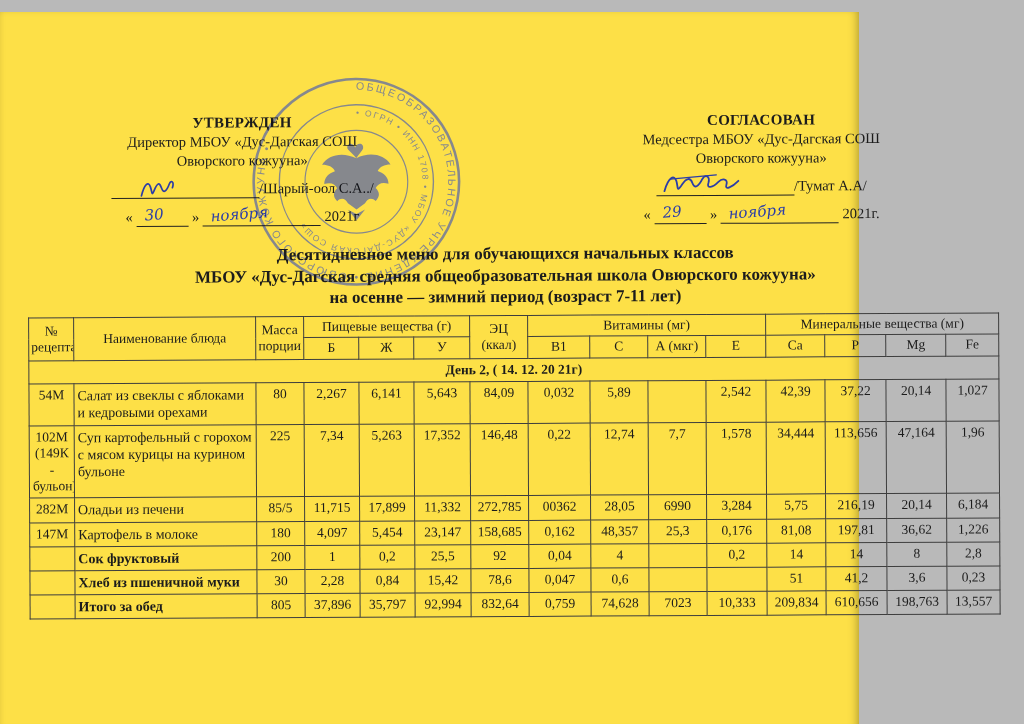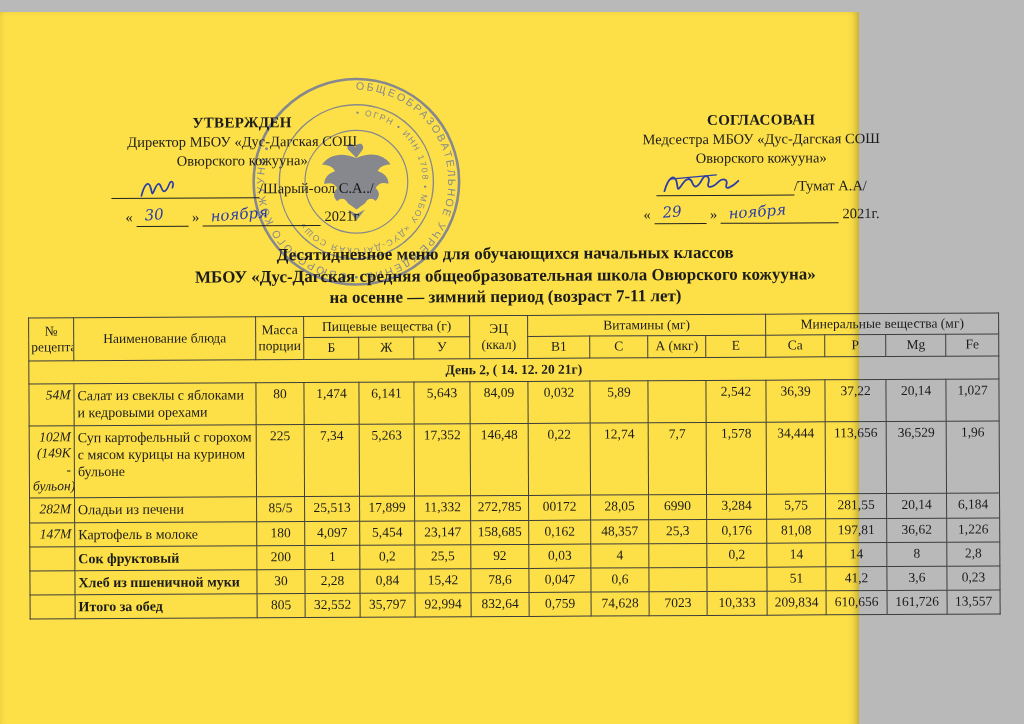--- a/index.html
+++ b/index.html
@@ -28,21 +28,21 @@
   
   .doc-title{position:absolute;left:0;top:231px;width:1011px;text-align:center;
              font-weight:bold;font-size:17px;line-height:21.5px;}
 
   
   table.menu{position:absolute;left:28px;top:303px;width:970px;border-collapse:collapse;table-layout:fixed;
              font-size:13.5px;line-height:1.22;}
   table.menu th, table.menu td{border:1px solid #3e3e3e;padding:3px 3px;overflow:hidden;}
   table.menu th{font-weight:normal;text-align:center;vertical-align:middle;padding:2px 2px;}
   th.vtop{vertical-align:top;padding-top:4px;}
-  td.recipe{text-align:right;vertical-align:top;padding-left:4px;font-style:italic;}
+  td.recipe{text-align:center;vertical-align:top;padding-left:4px;}
   td.dish{text-align:left;vertical-align:top;padding-left:5px;font-size:14px;}
   td.dish.b{font-weight:bold;}
   td.num{text-align:center;vertical-align:top;}
   tr.dayrow td{font-weight:bold;text-align:center;border-left:1px solid #3e3e3e;padding:3px 0;}
 </style>
 </head>
 <body>
 
 <div class="scene">
  <div class="paper">
@@ -151,64 +151,64 @@
         </tr>
       </thead>
       <tbody>
         <tr class="dayrow">
           <td colspan="15">День 2,  ( 14. 12. 20 21г)</td>
         </tr>
       <tr>
               <td class="recipe">54М</td>
               <td class="dish">Салат из свеклы с яблоками и кедровыми орехами</td>
               <td class="num">80</td>
-              <td class="num">1,474</td>
+              <td class="num">2,267</td>
               <td class="num">6,141</td>
               <td class="num">5,643</td>
               <td class="num">84,09</td>
               <td class="num">0,032</td>
               <td class="num">5,89</td>
               <td class="num"></td>
               <td class="num">2,542</td>
-              <td class="num">36,39</td>
+              <td class="num">42,39</td>
               <td class="num">37,22</td>
               <td class="num">20,14</td>
               <td class="num">1,027</td>
             </tr>
             <tr>
               <td class="recipe">102М (149К - бульон)</td>
               <td class="dish">Суп картофельный с горохом с мясом курицы на курином бульоне</td>
               <td class="num">225</td>
               <td class="num">7,34</td>
               <td class="num">5,263</td>
               <td class="num">17,352</td>
               <td class="num">146,48</td>
               <td class="num">0,22</td>
               <td class="num">12,74</td>
               <td class="num">7,7</td>
               <td class="num">1,578</td>
               <td class="num">34,444</td>
               <td class="num">113,656</td>
-              <td class="num">36,529</td>
+              <td class="num">47,164</td>
               <td class="num">1,96</td>
             </tr>
             <tr>
               <td class="recipe">282М</td>
               <td class="dish">Оладьи из печени</td>
               <td class="num">85/5</td>
-              <td class="num">25,513</td>
+              <td class="num">11,715</td>
               <td class="num">17,899</td>
               <td class="num">11,332</td>
               <td class="num">272,785</td>
-              <td class="num">00172</td>
+              <td class="num">00362</td>
               <td class="num">28,05</td>
               <td class="num">6990</td>
               <td class="num">3,284</td>
               <td class="num">5,75</td>
-              <td class="num">281,55</td>
+              <td class="num">216,19</td>
               <td class="num">20,14</td>
               <td class="num">6,184</td>
             </tr>
             <tr>
               <td class="recipe">147М</td>
               <td class="dish">Картофель в молоке</td>
               <td class="num">180</td>
               <td class="num">4,097</td>
               <td class="num">5,454</td>
               <td class="num">23,147</td>
@@ -223,21 +223,21 @@
               <td class="num">1,226</td>
             </tr>
             <tr>
               <td class="recipe"></td>
               <td class="dish b">Сок фруктовый</td>
               <td class="num">200</td>
               <td class="num">1</td>
               <td class="num">0,2</td>
               <td class="num">25,5</td>
               <td class="num">92</td>
-              <td class="num">0,03</td>
+              <td class="num">0,04</td>
               <td class="num">4</td>
               <td class="num"></td>
               <td class="num">0,2</td>
               <td class="num">14</td>
               <td class="num">14</td>
               <td class="num">8</td>
               <td class="num">2,8</td>
             </tr>
             <tr>
               <td class="recipe"></td>
@@ -253,31 +253,31 @@
               <td class="num"></td>
               <td class="num">51</td>
               <td class="num">41,2</td>
               <td class="num">3,6</td>
               <td class="num">0,23</td>
             </tr>
             <tr>
               <td class="recipe"></td>
               <td class="dish b">Итого за обед</td>
               <td class="num">805</td>
-              <td class="num">32,552</td>
+              <td class="num">37,896</td>
               <td class="num">35,797</td>
               <td class="num">92,994</td>
               <td class="num">832,64</td>
               <td class="num">0,759</td>
               <td class="num">74,628</td>
               <td class="num">7023</td>
               <td class="num">10,333</td>
               <td class="num">209,834</td>
               <td class="num">610,656</td>
-              <td class="num">161,726</td>
+              <td class="num">198,763</td>
               <td class="num">13,557</td>
             </tr>
           </tbody>
     </table>
 
   </div>
  </div>
 </div>
 
 </body></html>

